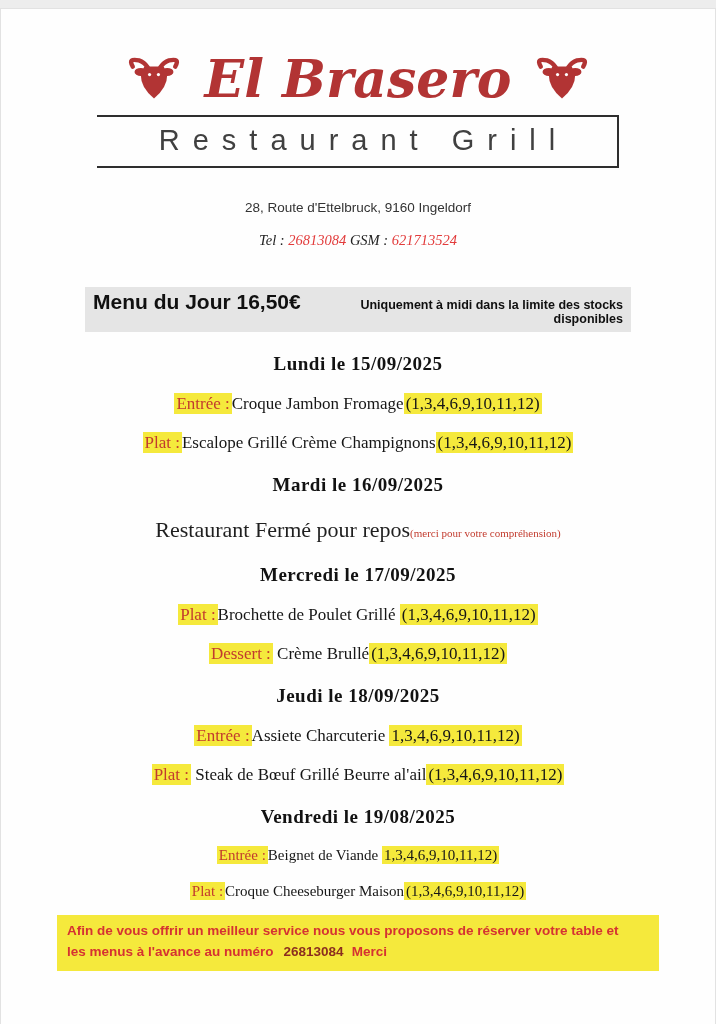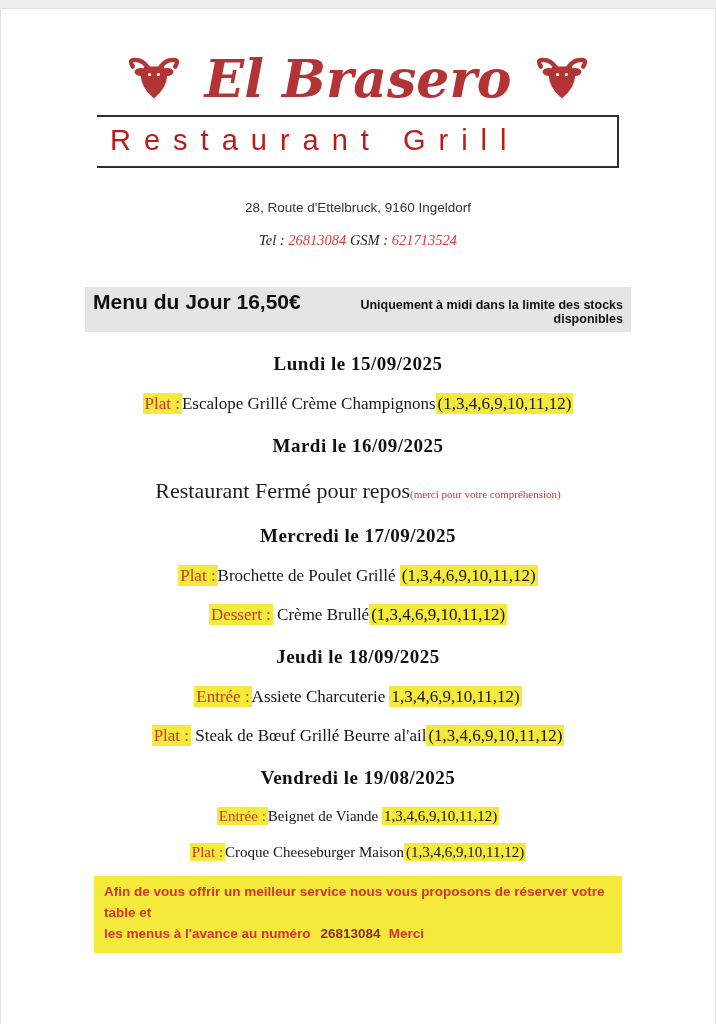--- a/index.html
+++ b/index.html
@@ -26,22 +26,22 @@
   .bull { width:58px; height:46px; flex:0 0 auto; }
   .subtitle-wrap {
     width:520px; margin:10px auto 0;
     border-top:2px solid #2e2e2e;
     border-bottom:2px solid #2e2e2e;
     border-right:2px solid #2e2e2e;
     padding:7px 0 9px;
   }
   .subtitle {
     font-family:"Liberation Sans", sans-serif;
-    font-size:29px; color:#b91c1c;
-    letter-spacing:13px; 
+    font-size:29px; color:#404040;
+    letter-spacing:13px; text-align:center;
     white-space:nowrap; text-indent:13px;
   }
   .address {
     text-align:center; margin-top:32px;
     font-family:"Liberation Sans", sans-serif;
     font-size:13.5px; color:#333;
   }
   .tel-line {
     text-align:center; margin-top:17px;
     font-family:"Liberation Serif", serif;
@@ -83,21 +83,21 @@
   .closed-line {
     text-align:center; margin-top:21px;
     font-family:"Liberation Serif", serif;
     font-size:22px; color:#1f1f1f;
   }
   .closed-note {
     font-size:11px; color:#c23b2e;
   }
   
   .footer {
-    width:528px; margin:15px auto 0;
+    width:602px; margin:15px auto 0;
     background:#f5e93c;
     padding:6px 10px 8px;
     box-sizing:border-box;
     font-family:"Liberation Sans", sans-serif;
     font-weight:bold; font-size:13.5px;
     color:#d53232; line-height:1.55;
   }
   .footer .phone { color:#8b2e1f; margin:0 8px 0 10px; }
 </style>
 </head>
@@ -141,20 +141,23 @@
   </div>
 
   <div class="banner">
     <span class="banner-title">Menu du Jour 16,50€</span>
     <span class="banner-note">Uniquement à midi dans la limite des stocks disponibles</span>
   </div>
 
   <div>
     <div class="day-date">Lundi le 15/09/2025</div>
     <div class="item">
+      <span class="course-label hl">Entrée :</span><span>Croque Jambon Fromage</span><span class="hl">(1,3,4,6,9,10,11,12)</span>
+    </div>
+    <div class="item">
       <span class="course-label hl">Plat :</span><span>Escalope Grillé Crème Champignons</span><span class="hl">(1,3,4,6,9,10,11,12)</span>
     </div>
   </div>
 
   <div>
     <div class="day-date">Mardi le 16/09/2025</div>
     <div class="closed-line">
       <span>Restaurant Fermé pour repos</span><span class="closed-note">(merci pour votre compréhension)</span>
     </div>
   </div>

